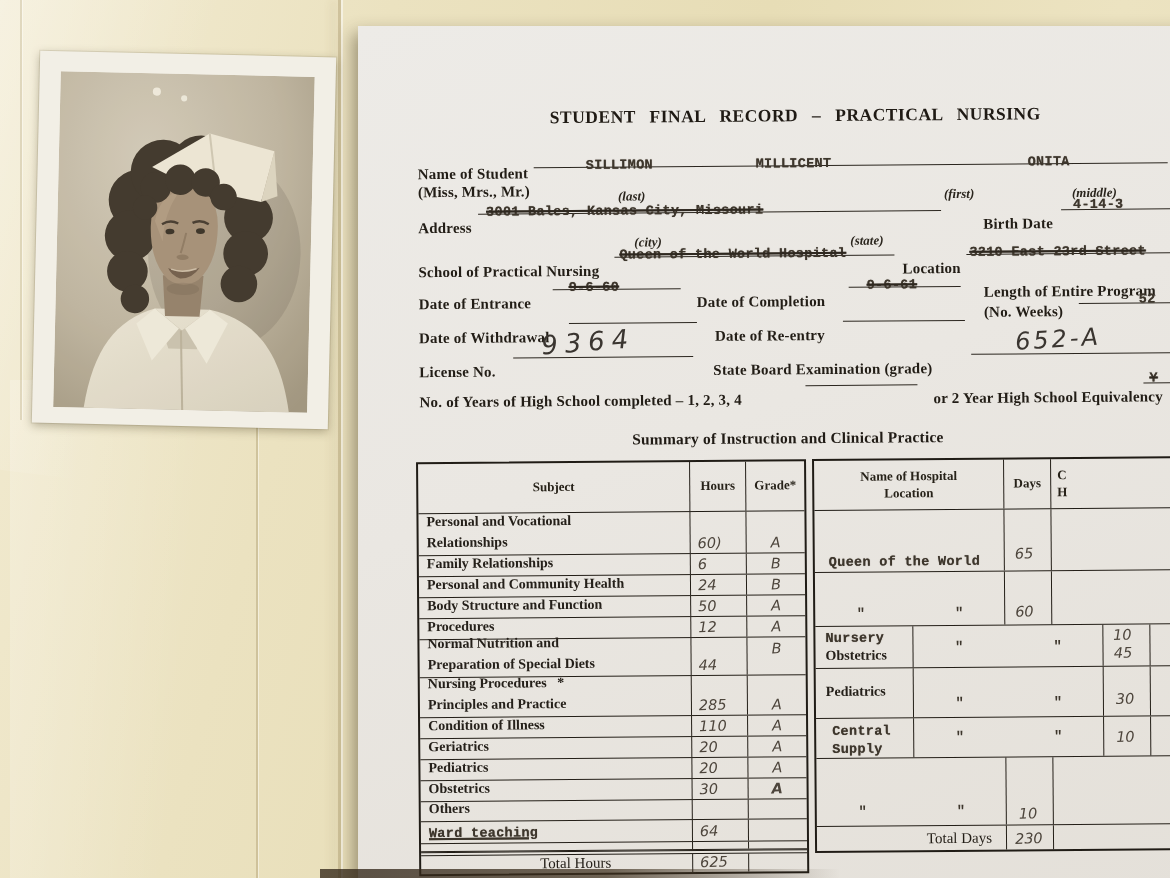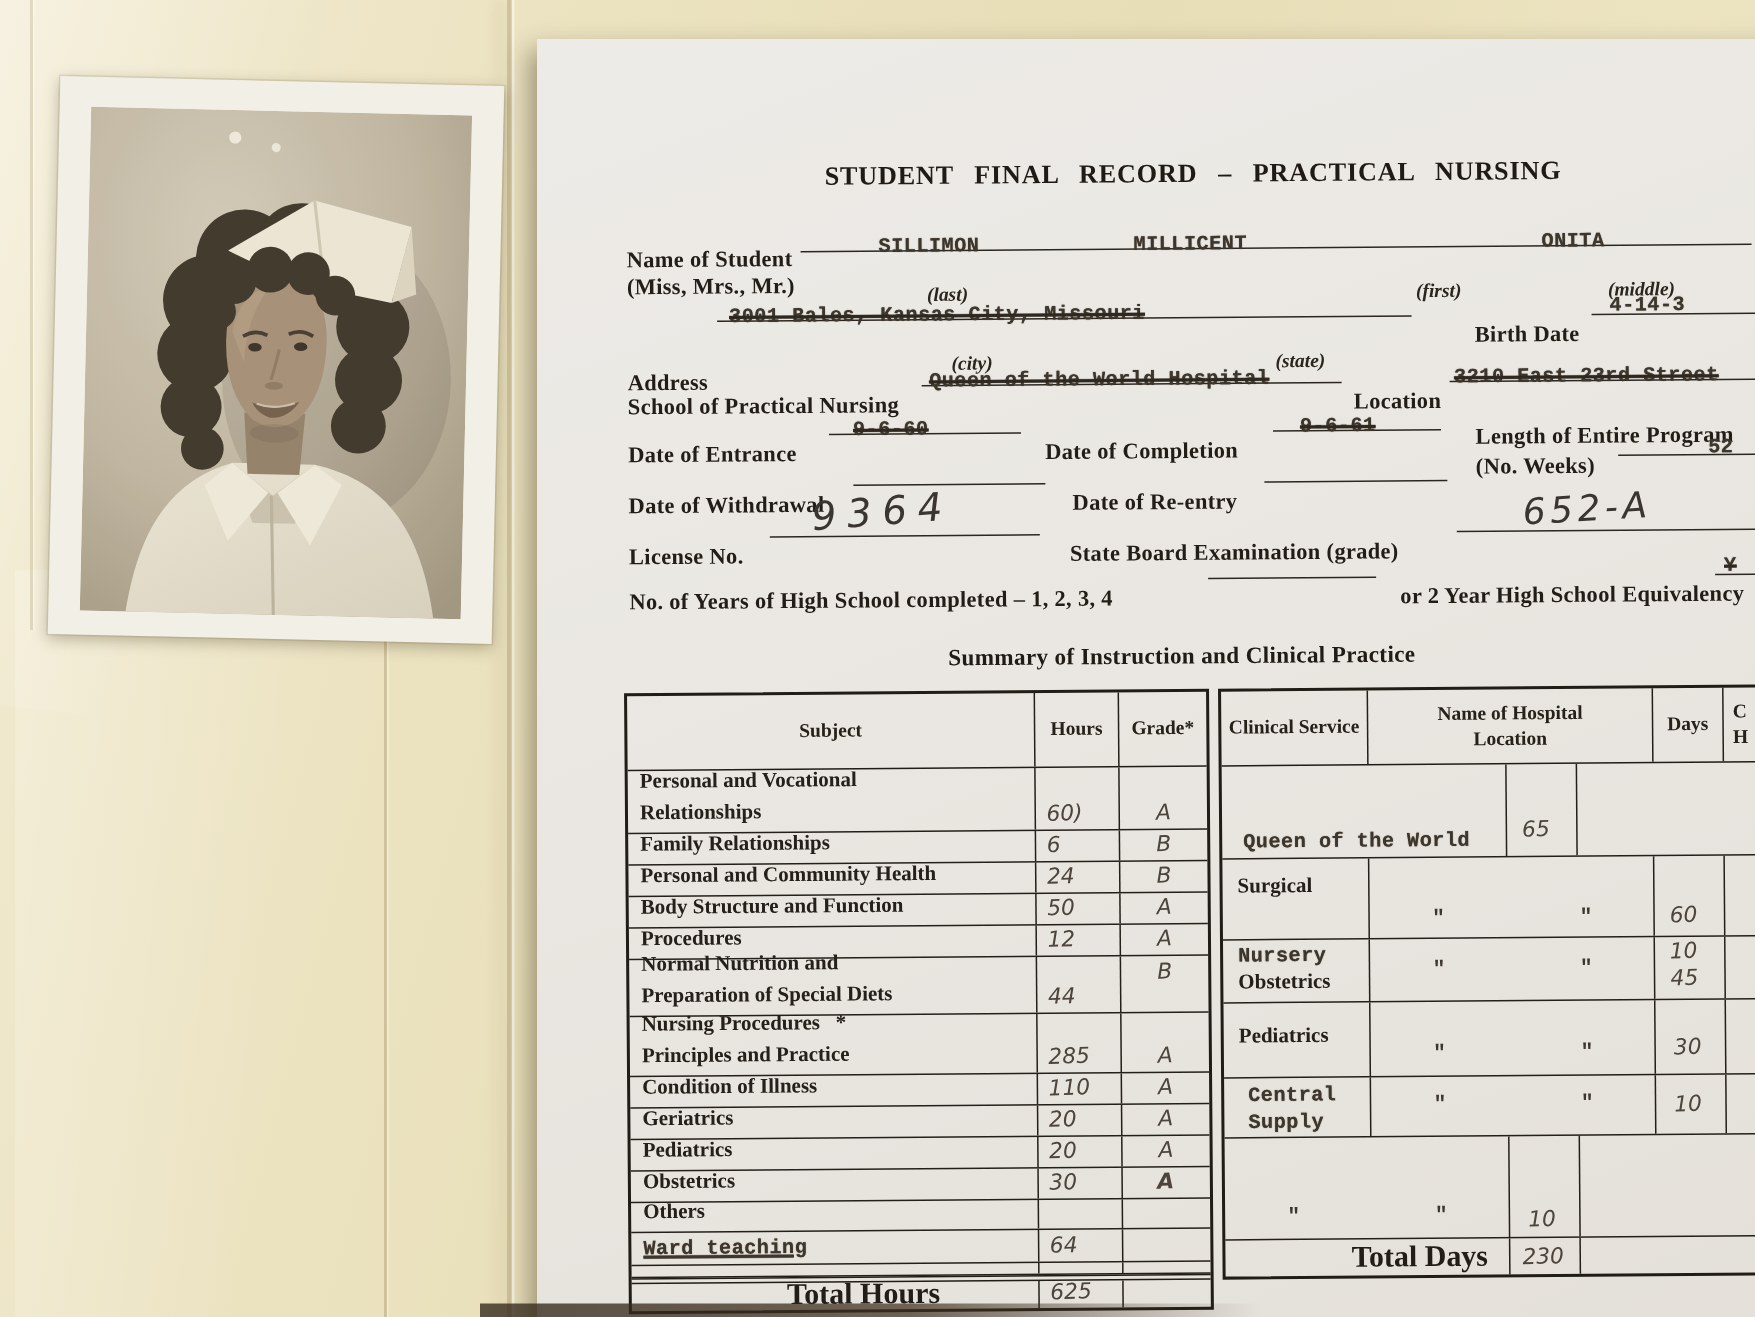--- a/index.html
+++ b/index.html
@@ -56,21 +56,21 @@
   .rtable{position:absolute; left:454px; top:434px; width:370px; border:2px solid #201c16; border-left-width:2.5px;}
   .trow{display:flex; align-items:stretch; border-bottom:1.4px solid #241f18;}
   .trow:last-child{border-bottom:none;}
   .hrow{height:50px; border-bottom:1.9px solid #201c16;}
   .hcell{display:flex; align-items:center; justify-content:center; font-weight:600; font-size:13px; color:#272219; text-align:center; line-height:1.25;}
   .c-sub{flex:0 0 272px; border-right:1.5px solid #241f18; display:flex; align-items:flex-end; padding:1px 2px 2px 8px;}
   .c-hr{flex:0 0 56px; border-right:1.5px solid #241f18; display:flex; align-items:flex-end; padding:0 0 1px 7px;}
   .c-gr{flex:1; display:flex; align-items:flex-end; justify-content:center; padding-bottom:1px;}
   .subj{font-weight:700; font-size:14px; color:#25201a; line-height:1.5;}
   .totrow{border-top:4px double #201c16; height:22px;}
-  .totlbl{font-weight:700; font-size:20px; color:#221d16;}
+  .totlbl{font-weight:400; font-size:15px; color:#221d16;}
   .c-svc{flex:0 0 98px; border-right:1.5px solid #241f18; padding:2px 2px 2px 10px;}
   .c-hosp{flex:0 0 190px; border-right:1.5px solid #241f18; position:relative;}
   .c-days{flex:0 0 47px; border-right:1.5px solid #241f18; position:relative;}
   .c-tr{flex:1;}
   .svcp{font-weight:700; font-size:14px; color:#25201a; line-height:1.35;}
   .ditto{position:absolute; bottom:4px; font-family:"Liberation Mono",monospace; font-weight:700; font-size:14px; color:#3d362c;}
   .rt-right{flex:1; display:flex; flex-direction:column;}
   .rt-sub{display:flex; border-bottom:1.5px solid #241f18;}
   .rt-total{display:flex; align-items:center;}
 </style>
@@ -162,21 +162,21 @@
     <span class="abs lbl" style="left:62px; top:156px;">(Miss, Mrs., Mr.)</span>
     <div class="hline" style="left:178px; top:140px; width:634px;">
       <span class="online typed" style="left:52px;">SILLIMON</span>
       <span class="online typed" style="left:222px;">MILLICENT</span>
       <span class="online typed" style="left:494px;">ONITA</span>
     </div>
     <span class="abs sub" style="left:262px; top:162px;">(last)</span>
     <span class="abs sub" style="left:588px; top:162px;">(first)</span>
     <span class="abs sub" style="left:716px; top:162px;">(middle)</span>
 
-    <span class="abs lbl" style="left:62px; top:192px;margin-top:28px;">Address</span>
+    <span class="abs lbl" style="left:62px; top:192px;">Address</span>
     <div class="hline" style="left:122px; top:186px; width:463px;">
       <span class="online typed struck" style="left:8px;">3001 Bales, Kansas City, Missouri</span>
     </div>
     <span class="abs sub" style="left:278px; top:208px;">(city)</span>
     <span class="abs sub" style="left:494px; top:208px;">(state)</span>
     <span class="abs lbl" style="left:627px; top:192px;">Birth Date</span>
     <div class="hline" style="left:705px; top:186px; width:110px;">
       <span class="online typed" style="left:12px; bottom:-3px;">4-14-3</span>
     </div>
 
@@ -390,23 +390,20 @@
             </div>
         <div class="c-hr" style="align-items:center;">
               <span class="hand">625</span>
             </div>
         <div class="c-gr"></div>
       </div>
     </div>
 
     <div class="rtable">
       <div class="trow hrow">
-        <div class="c-svc hcell" style="padding:0;">
-              <span>Clinical Service</span>
-            </div>
         <div class="c-hosp hcell">
               <span class="pre">Name of Hospital
 Location</span>
             </div>
         <div class="c-days hcell">
               <span>Days</span>
             </div>
         <div class="c-tr hcell" style="justify-content:flex-start; padding-left:6px; text-align:left;">
               <span class="pre">C
 H</span>
@@ -416,21 +413,20 @@
       <div class="trow" style="height:62px">
         <div class="c-hosp">
               <span class="typed" style="position:absolute; left:14px; bottom:2px;">Queen of the World</span>
             </div>
         <div class="c-days">
               <span class="hand" style="position:absolute; left:10px; bottom:8px;">65</span>
             </div>
         <div class="c-tr"></div>
       </div>
       <div class="trow" style="height:54px">
-        <div class="c-svc" style="padding-top:9px;"><span class="svcp">Surgical</span></div>
         <div class="c-hosp">
           <span class="ditto" style="left:22%;">"</span>
           <span class="ditto" style="left:74%;">"</span>
         </div>
         <div class="c-days">
               <span class="hand" style="position:absolute; left:10px; bottom:4px;">60</span>
             </div>
         <div class="c-tr"></div>
       </div>
       <div class="trow" style="height:42px">

